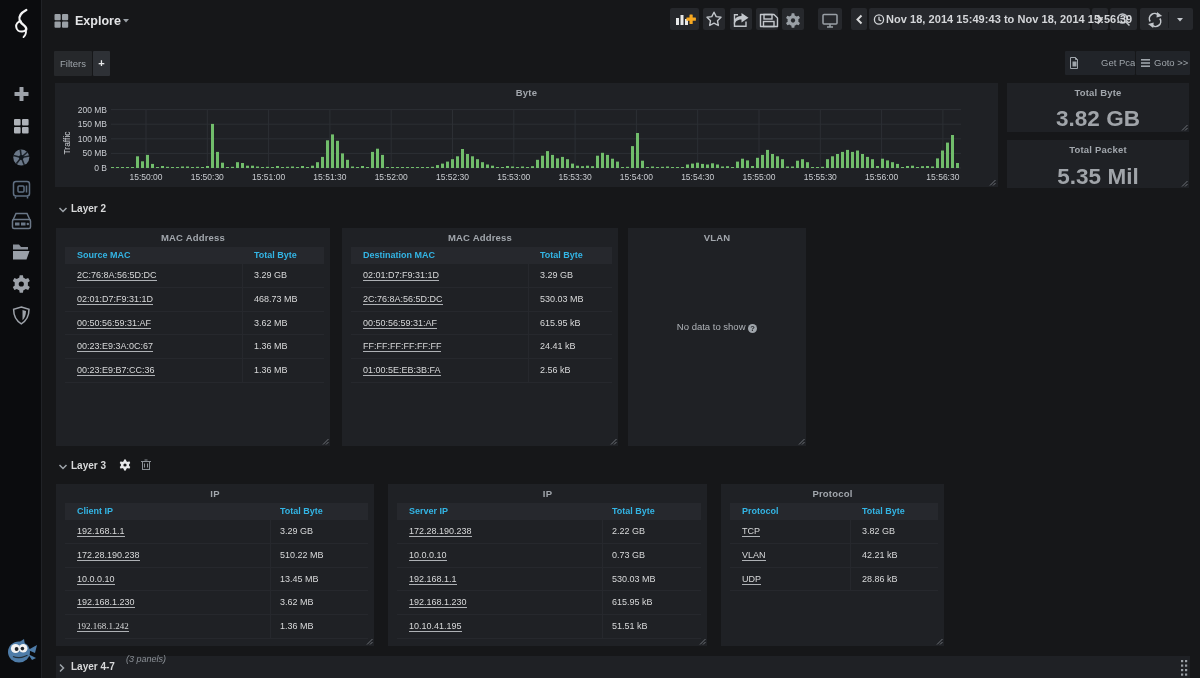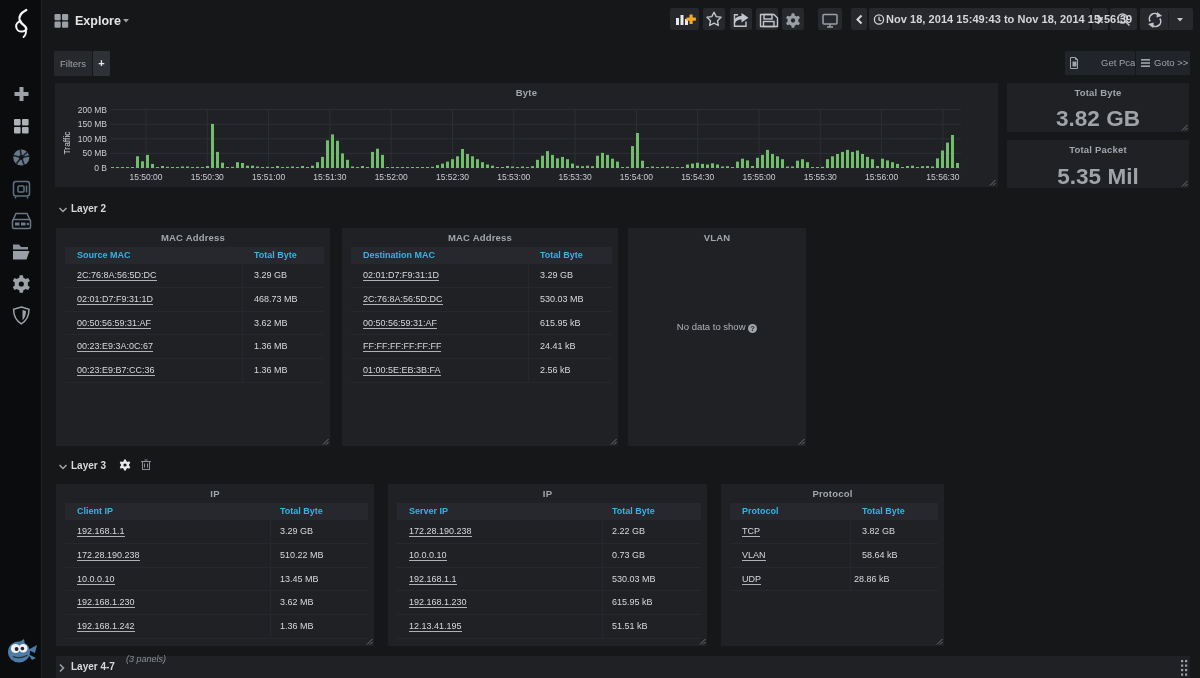--- a/index.html
+++ b/index.html
@@ -579,21 +579,21 @@
 </div>
 <div class="tr" style="left:9px; top:83.6px; width:303px; height:23.8px;">
 <div class="td" style="left:12px;"><u>10.0.0.10</u></div>
 <div class="td" style="left:215px;">13.45 MB</div>
 </div>
 <div class="tr" style="left:9px; top:107.39999999999999px; width:303px; height:23.8px;">
 <div class="td" style="left:12px;"><u>192.168.1.230</u></div>
 <div class="td" style="left:215px;">3.62 MB</div>
 </div>
 <div class="tr" style="left:9px; top:131.2px; width:303px; height:23.8px;">
-<div class="td" style="left:12px;"><u>192.168.1.242</u></div>
+<div class="td" style="left:12px;font-family:Liberation Serif, serif;"><u>192.168.1.242</u></div>
 <div class="td" style="left:215px;">1.36 MB</div>
 </div>
 <svg class="rsz" viewBox="0 0 7 7">
         <g stroke="#6c7077" stroke-width="1">
           <line x1="1" y1="6.5" x2="6.5" y2="1"></line>
           <line x1="4" y1="6.5" x2="6.5" y2="4"></line>
         </g>
       </svg>
 </div>
 <div class="panel" style="left:388px; top:484px; width:319px; height:162px;">
@@ -613,21 +613,21 @@
 </div>
 <div class="tr" style="left:9px; top:83.6px; width:304px; height:23.8px;">
 <div class="td" style="left:12px;"><u>192.168.1.1</u></div>
 <div class="td" style="left:215px;">530.03 MB</div>
 </div>
 <div class="tr" style="left:9px; top:107.39999999999999px; width:304px; height:23.8px;">
 <div class="td" style="left:12px;"><u>192.168.1.230</u></div>
 <div class="td" style="left:215px;">615.95 kB</div>
 </div>
 <div class="tr" style="left:9px; top:131.2px; width:304px; height:23.8px;">
-<div class="td" style="left:12px;"><u>12.13.41.195</u></div>
+<div class="td" style="left:12px;"><u>10.10.41.195</u></div>
 <div class="td" style="left:215px;">51.51 kB</div>
 </div>
 <svg class="rsz" viewBox="0 0 7 7">
         <g stroke="#6c7077" stroke-width="1">
           <line x1="1" y1="6.5" x2="6.5" y2="1"></line>
           <line x1="4" y1="6.5" x2="6.5" y2="4"></line>
         </g>
       </svg>
 </div>
 <div class="panel" style="left:721px; top:484px; width:223px; height:162px;">
@@ -636,25 +636,25 @@
 <div class="th" style="left:12px;">Protocol</div>
 <div class="th" style="left:132px;">Total Byte</div>
 </div>
 <div class="coldiv" style="left:129px; top:36px; height:71px;"></div>
 <div class="tr" style="left:9px; top:36px; width:208px; height:23.8px;">
 <div class="td" style="left:12px;"><u>TCP</u></div>
 <div class="td" style="left:132px;">3.82 GB</div>
 </div>
 <div class="tr" style="left:9px; top:59.8px; width:208px; height:23.8px;">
 <div class="td" style="left:12px;"><u>VLAN</u></div>
-<div class="td" style="left:132px;">58.64 kB</div>
+<div class="td" style="left:132px;">42.21 kB</div>
 </div>
 <div class="tr" style="left:9px; top:83.6px; width:208px; height:23.8px;">
 <div class="td" style="left:12px;"><u>UDP</u></div>
-<div class="td" style="left:124px;text-align:right;">28.86 kB</div>
+<div class="td" style="left:132px;text-align:right;">28.86 kB</div>
 </div>
 <svg class="rsz" viewBox="0 0 7 7">
         <g stroke="#6c7077" stroke-width="1">
           <line x1="1" y1="6.5" x2="6.5" y2="1"></line>
           <line x1="4" y1="6.5" x2="6.5" y2="4"></line>
         </g>
       </svg>
 </div>
 
 <div class="abs" style="left:56px; top:656px; width:1134px; height:22px; background:#1f2125;"></div>

